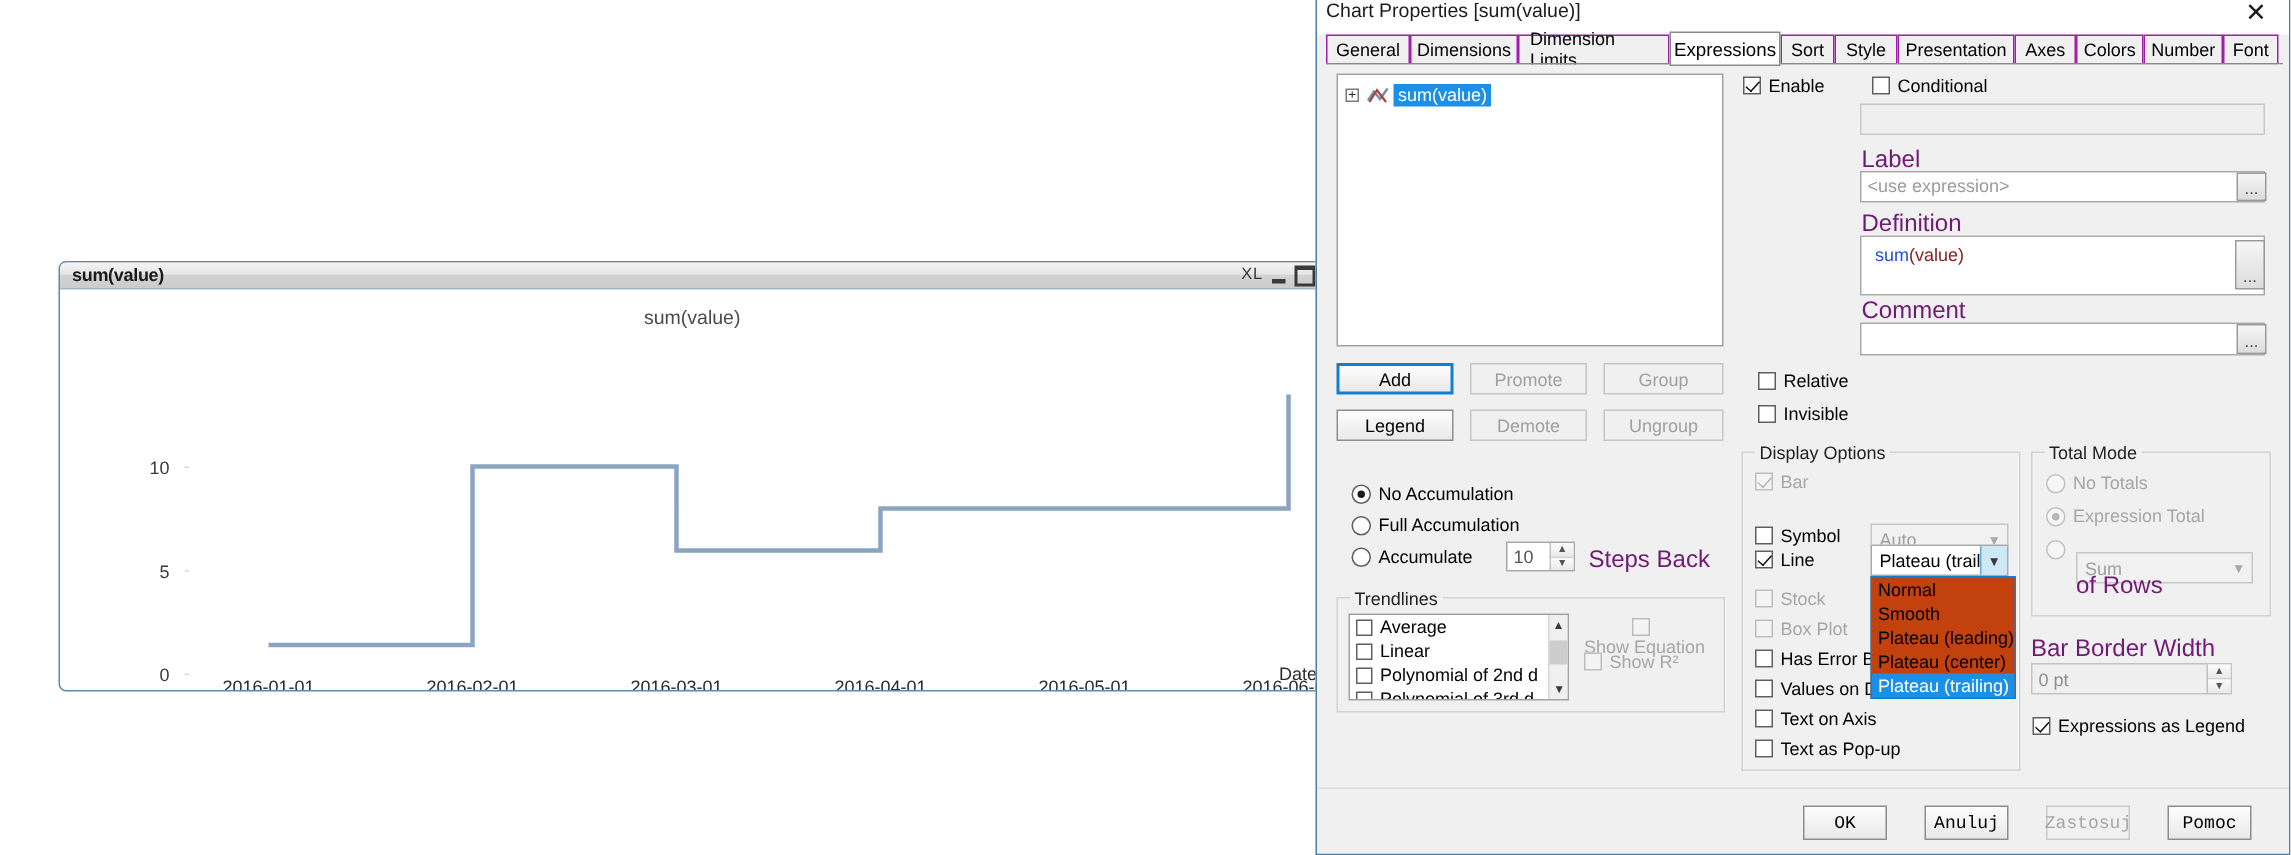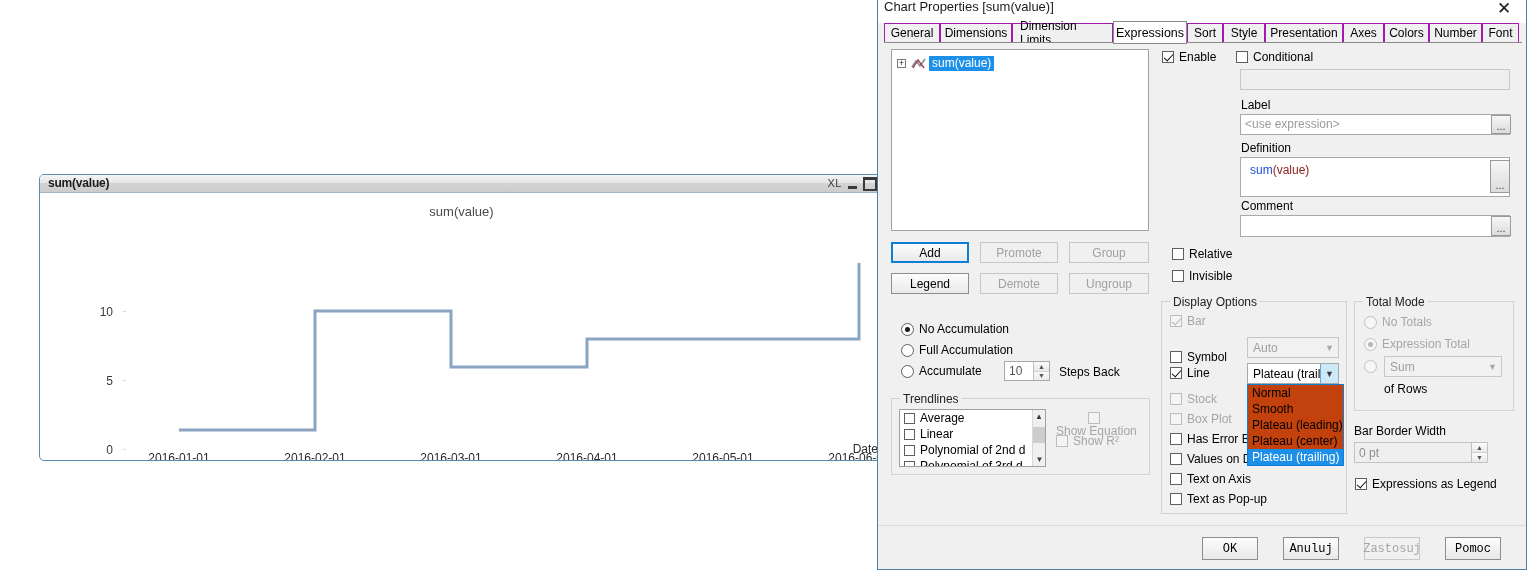--- a/index.html
+++ b/index.html
@@ -146,39 +146,39 @@
   .rad.dis{color:#a6a6a6;}
   .rad.dis .circ{border-color:#c2c2c2;background:#f6f6f6;}
   .rad.dis.checked .circ:after{background:#b6b6b6;}
 
   
   .field{
     position:absolute;box-sizing:border-box;background:#fff;border:1px solid #a9a9a9;
     font-size:12px;color:#000;padding:2px 4px;
   }
   .field.ro{background:#efefef;border-color:#c8c8c8;color:#9a9a9a;}
-  .lbl{position:absolute;font-size:12px;color:#000000;}
+  .lbl{position:absolute;font-size:16px;color:#701a75;}
   .ellipsis-btn{
     position:absolute;box-sizing:border-box;width:20px;
     background:linear-gradient(to bottom,#f6f6f6,#dcdcdc);border:1px solid #9a9a9a;
     font-size:11px;color:#444;display:flex;align-items:flex-end;justify-content:center;
     line-height:9px;padding-bottom:2px;cursor:default;
   }
 
   
   .combo{
     position:absolute;box-sizing:border-box;height:21px;background:#fff;border:1px solid #a9a9a9;
     font-size:12px;color:#000;display:flex;align-items:center;
   }
   .combo .ctext{padding-left:5px;flex:1;overflow:hidden;white-space:nowrap;}
   .combo .carrow{
     width:17px;height:100%;display:flex;align-items:center;justify-content:center;
     font-size:9px;color:#3a3a3a;flex:none;
   }
-  .combo.dis{background:#f1f1f1;border-color:#c7c7c7;color:#9f9f9f;}
+  .combo.dis{background:#f1f1f1;border-color:#c7c7c7;color:#9f9f9f;margin-top:12px;}
   .combo.dis .carrow{color:#a8a8a8;}
   .combo.open .carrow{background:#cde8f7;border-left:1px solid #6aa9cf;}
 
   
   #plateau-list{
     position:absolute;box-sizing:border-box;background:#c2410c;border:1px solid #0f7fd4;
     z-index:40;
   }
   #plateau-list .opt{
     height:16px;line-height:16px;font-size:12px;color:#000;padding-left:4px;white-space:nowrap;
@@ -318,21 +318,21 @@
     <div class="btn disabled" style="left:96px;top:199px;width:78px;">Promote</div>
     <div class="btn disabled" style="left:185px;top:199px;width:80px;">Group</div>
     <div class="btn" style="left:7px;top:230px;width:78px;">Legend</div>
     <div class="btn disabled" style="left:96px;top:230px;width:78px;">Demote</div>
     <div class="btn disabled" style="left:185px;top:230px;width:80px;">Ungroup</div>
 
     <div class="chk checked" style="left:278px;top:7px;">
       <span class="box"></span>
       <span>Enable</span>
     </div>
-    <div class="chk" style="left:352px;top:7px;">
+    <div class="chk" style="left:364px;top:7px;">
       <span class="box"></span>
       <span>Conditional</span>
     </div>
     <div class="field ro" style="left:356px;top:26px;width:270px;height:21px;"></div>
 
     <div class="lbl" style="left:357px;top:55px;">Label</div>
     <div class="field" style="left:356px;top:71px;width:270px;height:21px;color:#9b9b9b;">&lt;use expression&gt;</div>
     <div class="ellipsis-btn" style="left:607px;top:72px;height:19px;">...</div>
 
     <div class="lbl" style="left:357px;top:98px;">Definition</div>

